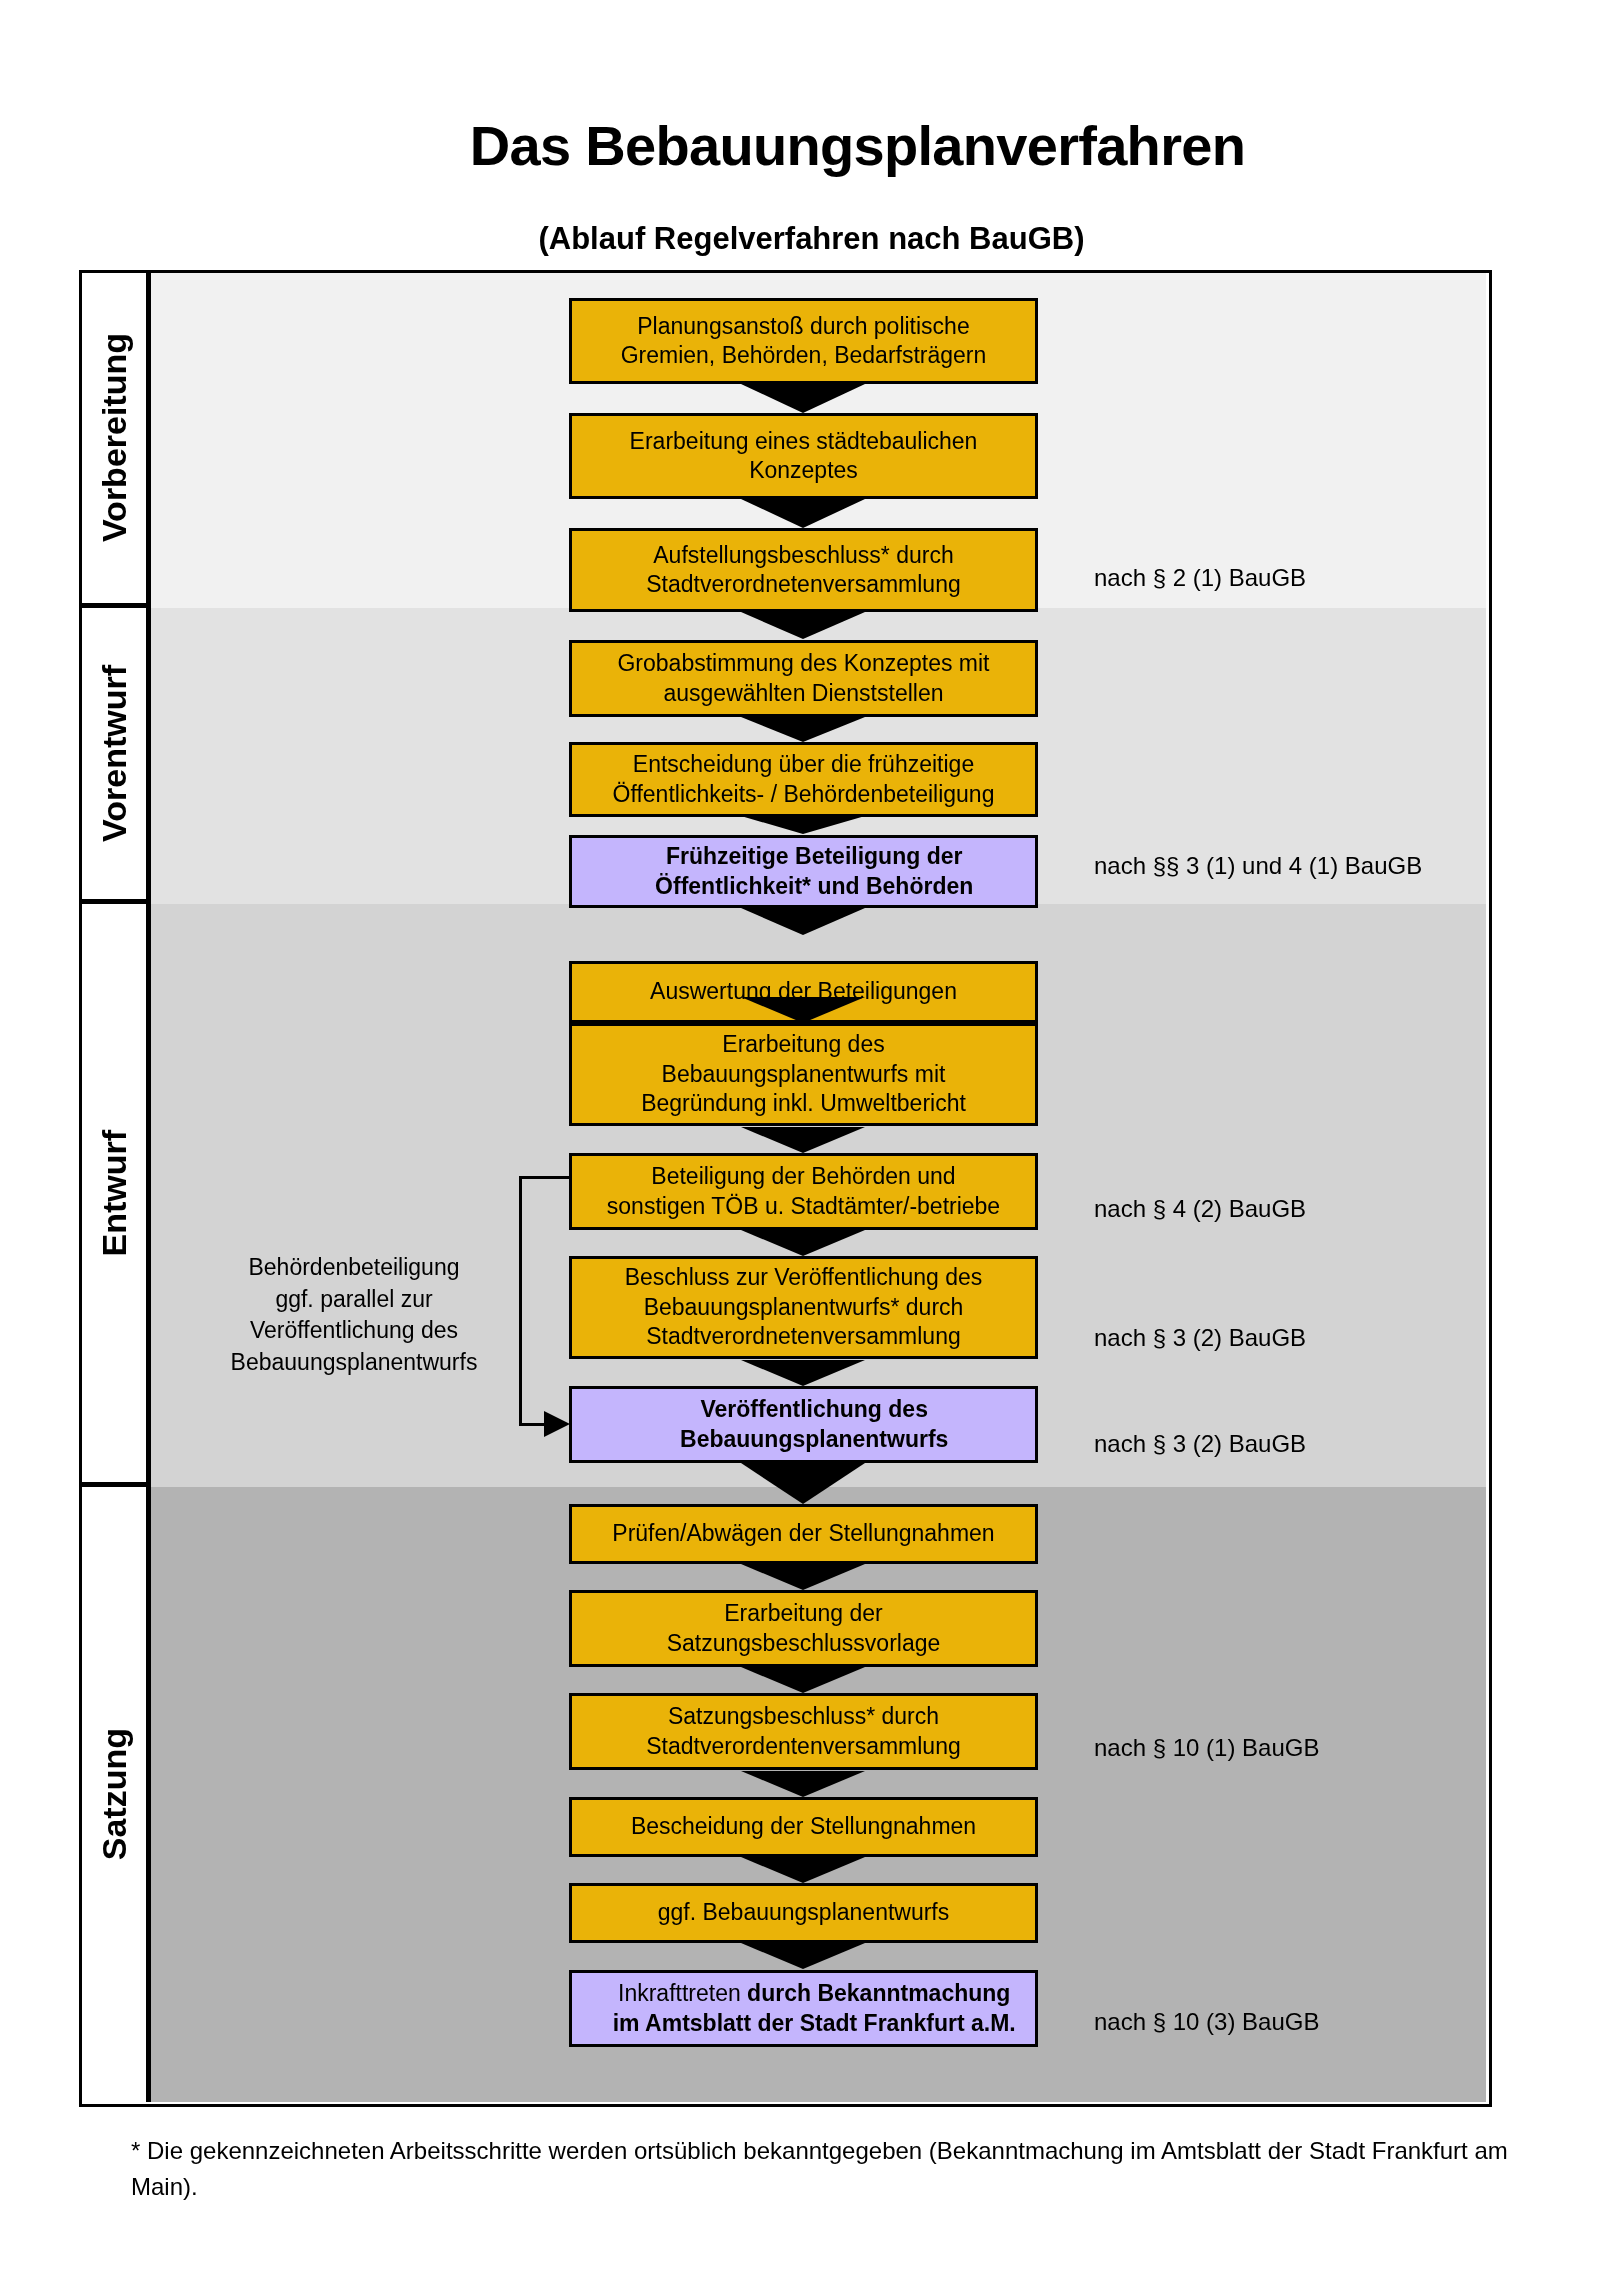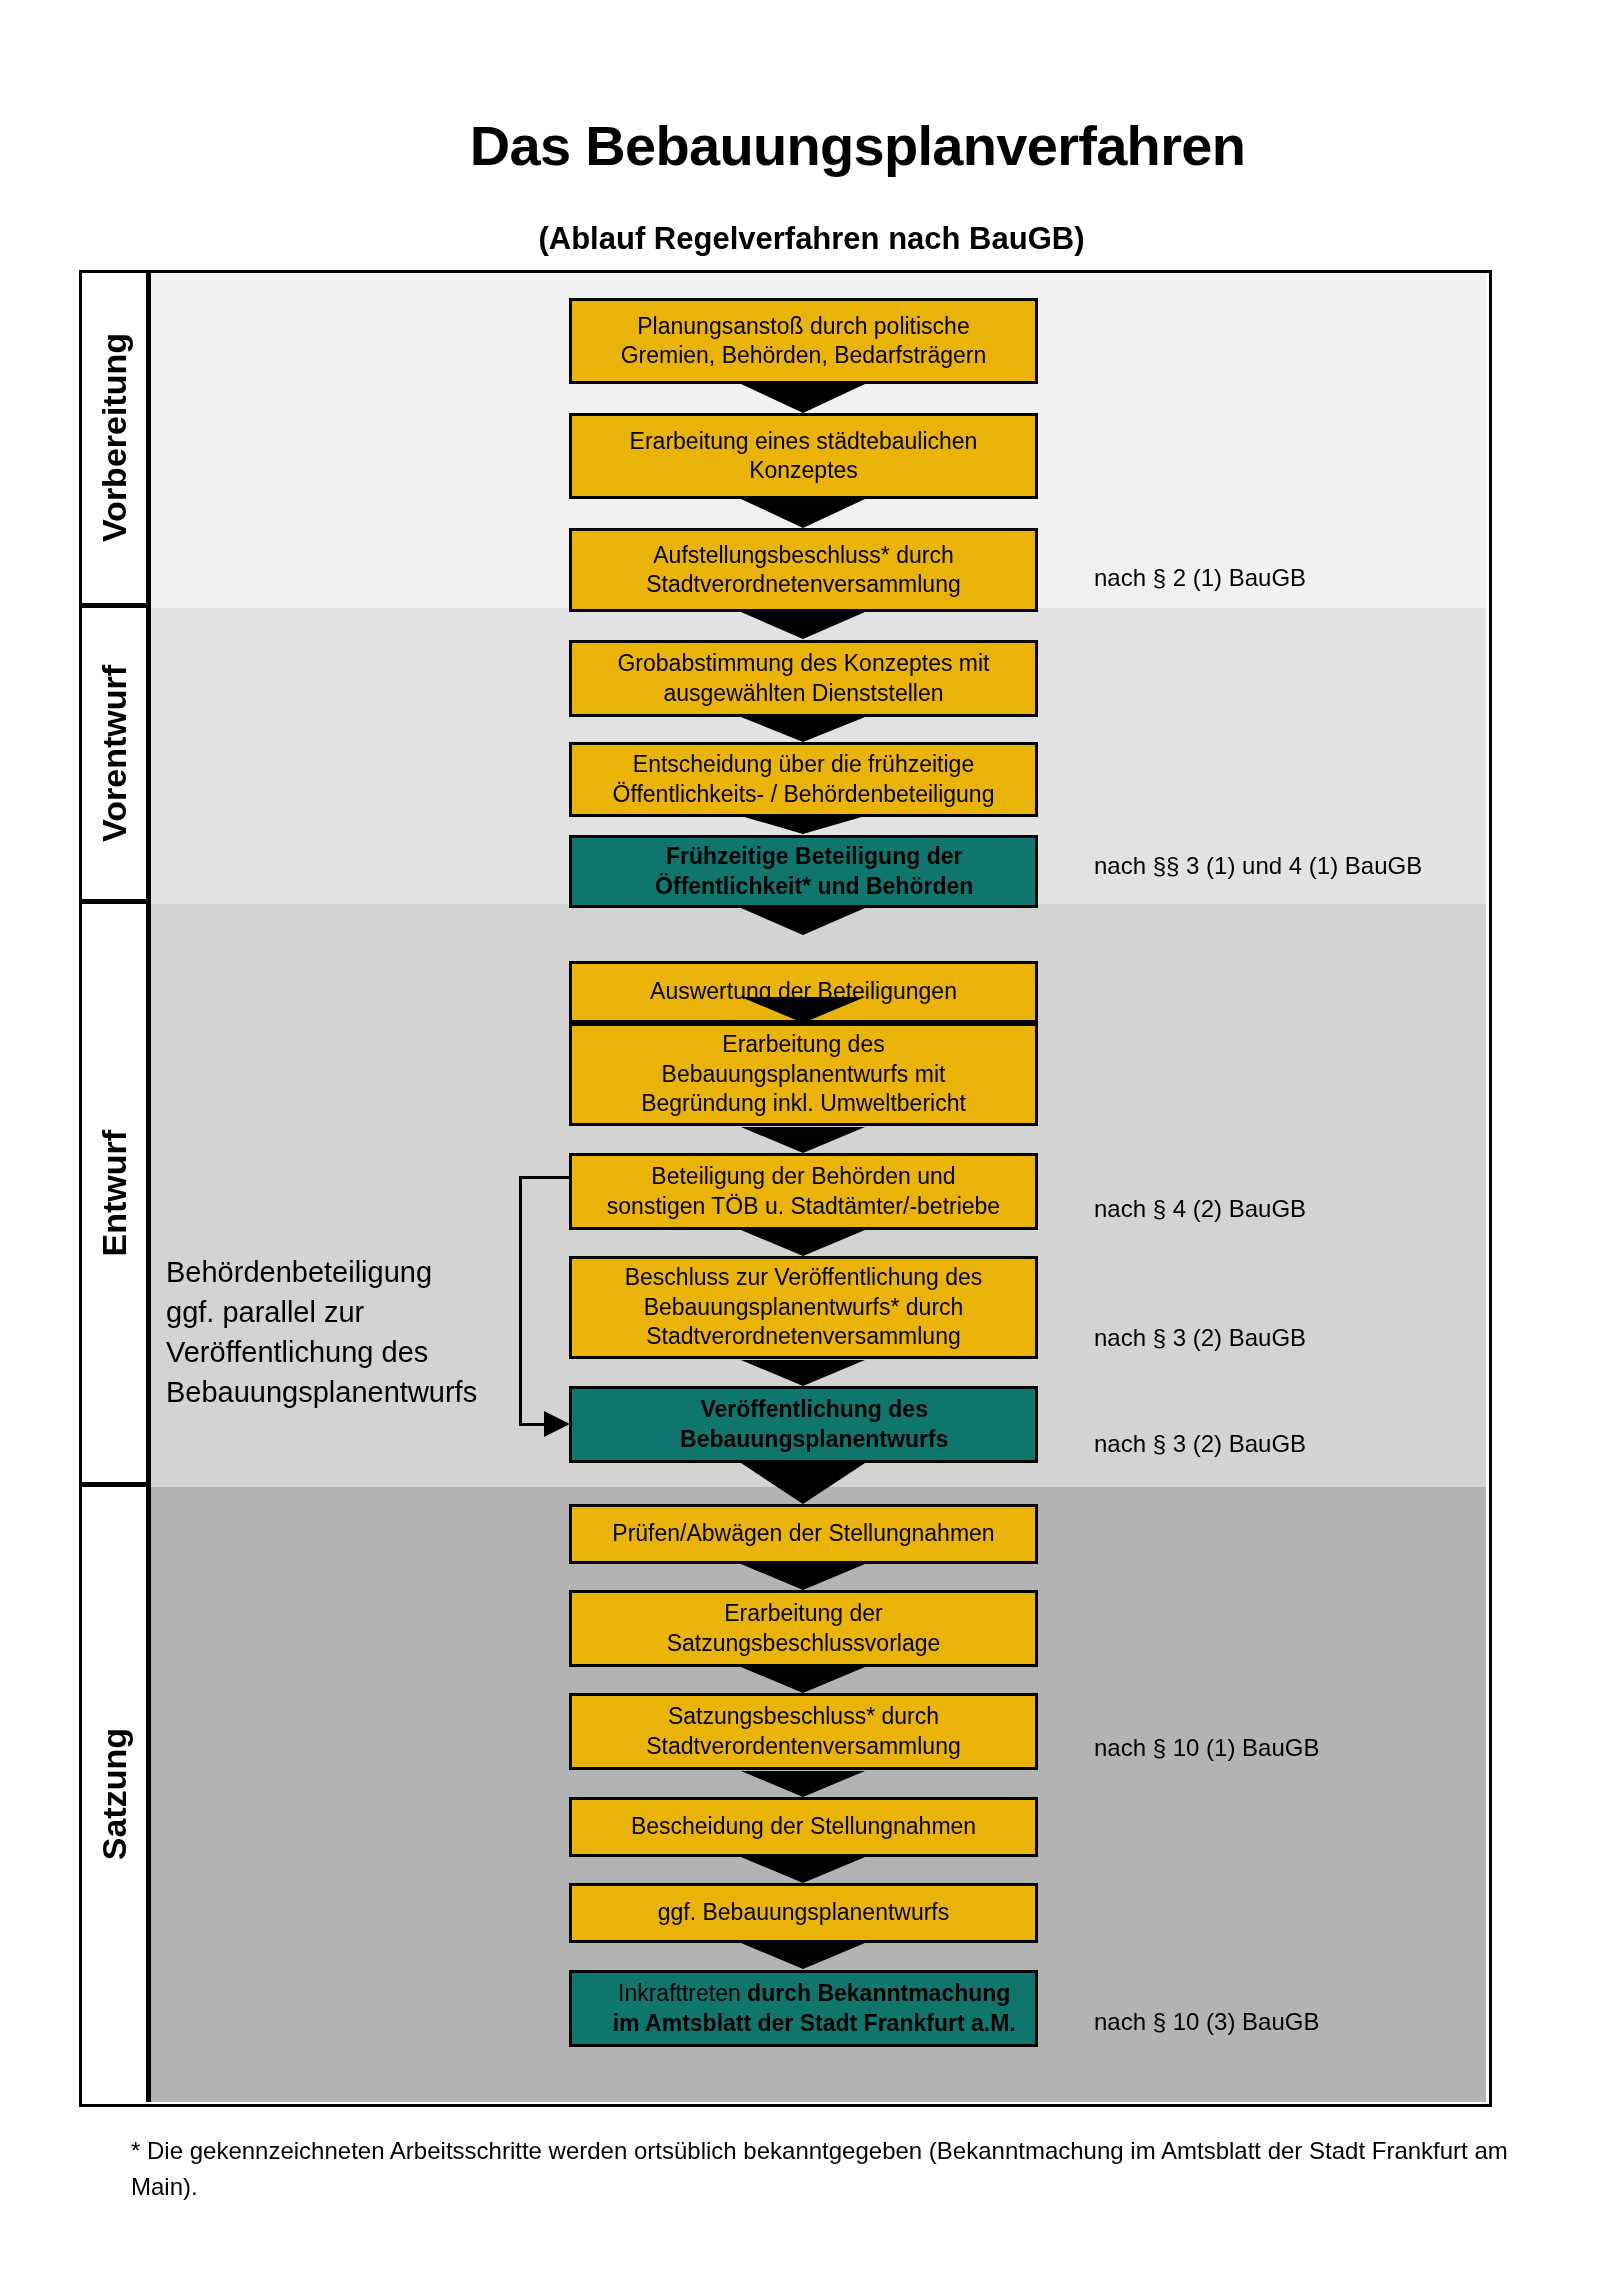--- a/index.html
+++ b/index.html
@@ -36,33 +36,33 @@
   .plb span{
     writing-mode:vertical-rl;transform:rotate(180deg);
     font-weight:bold;font-size:34px;white-space:nowrap;
   }
   .bx{
     position:absolute;left:487px;width:469px;box-sizing:border-box;
     border:3.9px solid #000;background:#eab308;
     display:flex;flex-direction:column;justify-content:center;align-items:center;
     text-align:center;font-size:23px;line-height:1.28;padding:1.3px 2.6px;
   }
-  .bx.hl{background:#0f766e;font-weight:bold;padding-left:24px;}
+  .bx.hl{background:#c4b5fd;font-weight:bold;padding-left:24px;}
   .bx b{font-weight:normal;}
   .arw{
     position:absolute;left:659px;width:0;height:0;
     border-left:62px solid transparent;border-right:62px solid transparent;
     border-top:29px solid #000;
   }
   .ref{
     position:absolute;left:1012px;font-size:24px;white-space:nowrap;
   }
   .sidenote{
-    position:absolute;left:84px;top:979px;width:340px;
-    text-align:left;font-size:29px;line-height:1.38;
+    position:absolute;left:102px;top:979px;width:340px;
+    text-align:center;font-size:23px;line-height:1.38;
   }
   .cseg{position:absolute;background:#000;}
   .chead{
     position:absolute;width:0;height:0;
     border-top:13.7px solid transparent;border-bottom:13.7px solid transparent;
     border-left:26px solid #000;
   }
   .footnote{
     position:absolute;left:131px;top:2133px;width:1414px;
     font-size:24px;line-height:1.5;margin:0;

